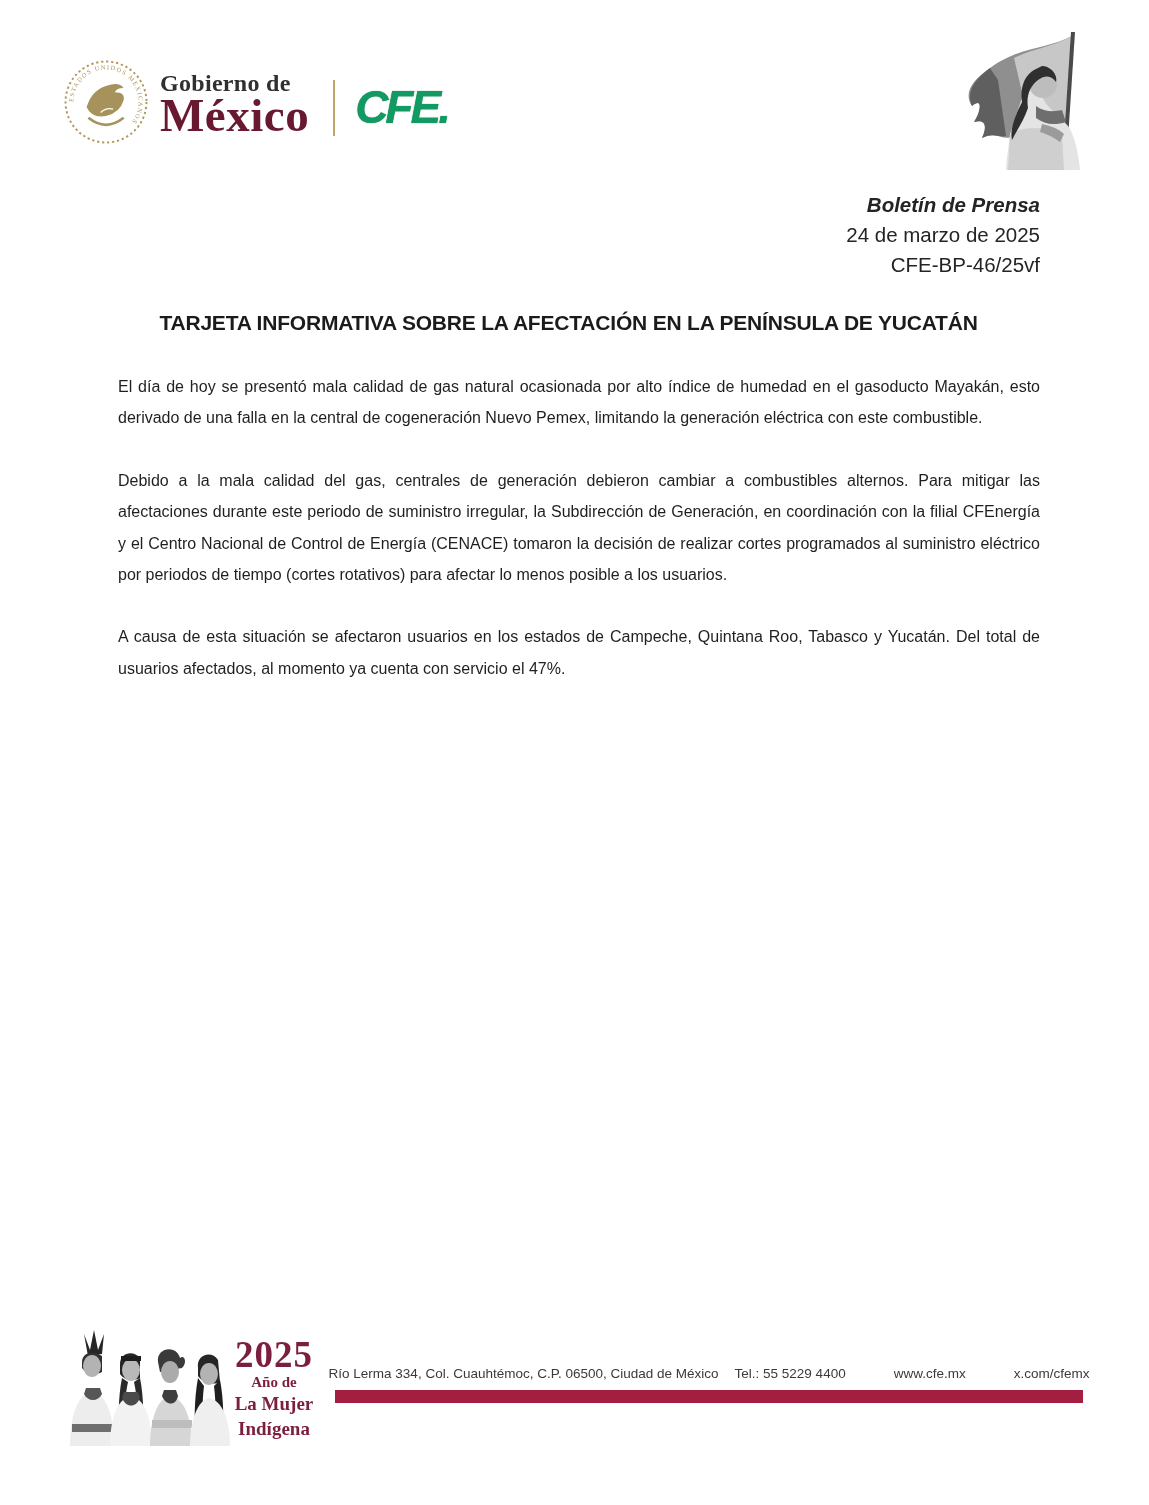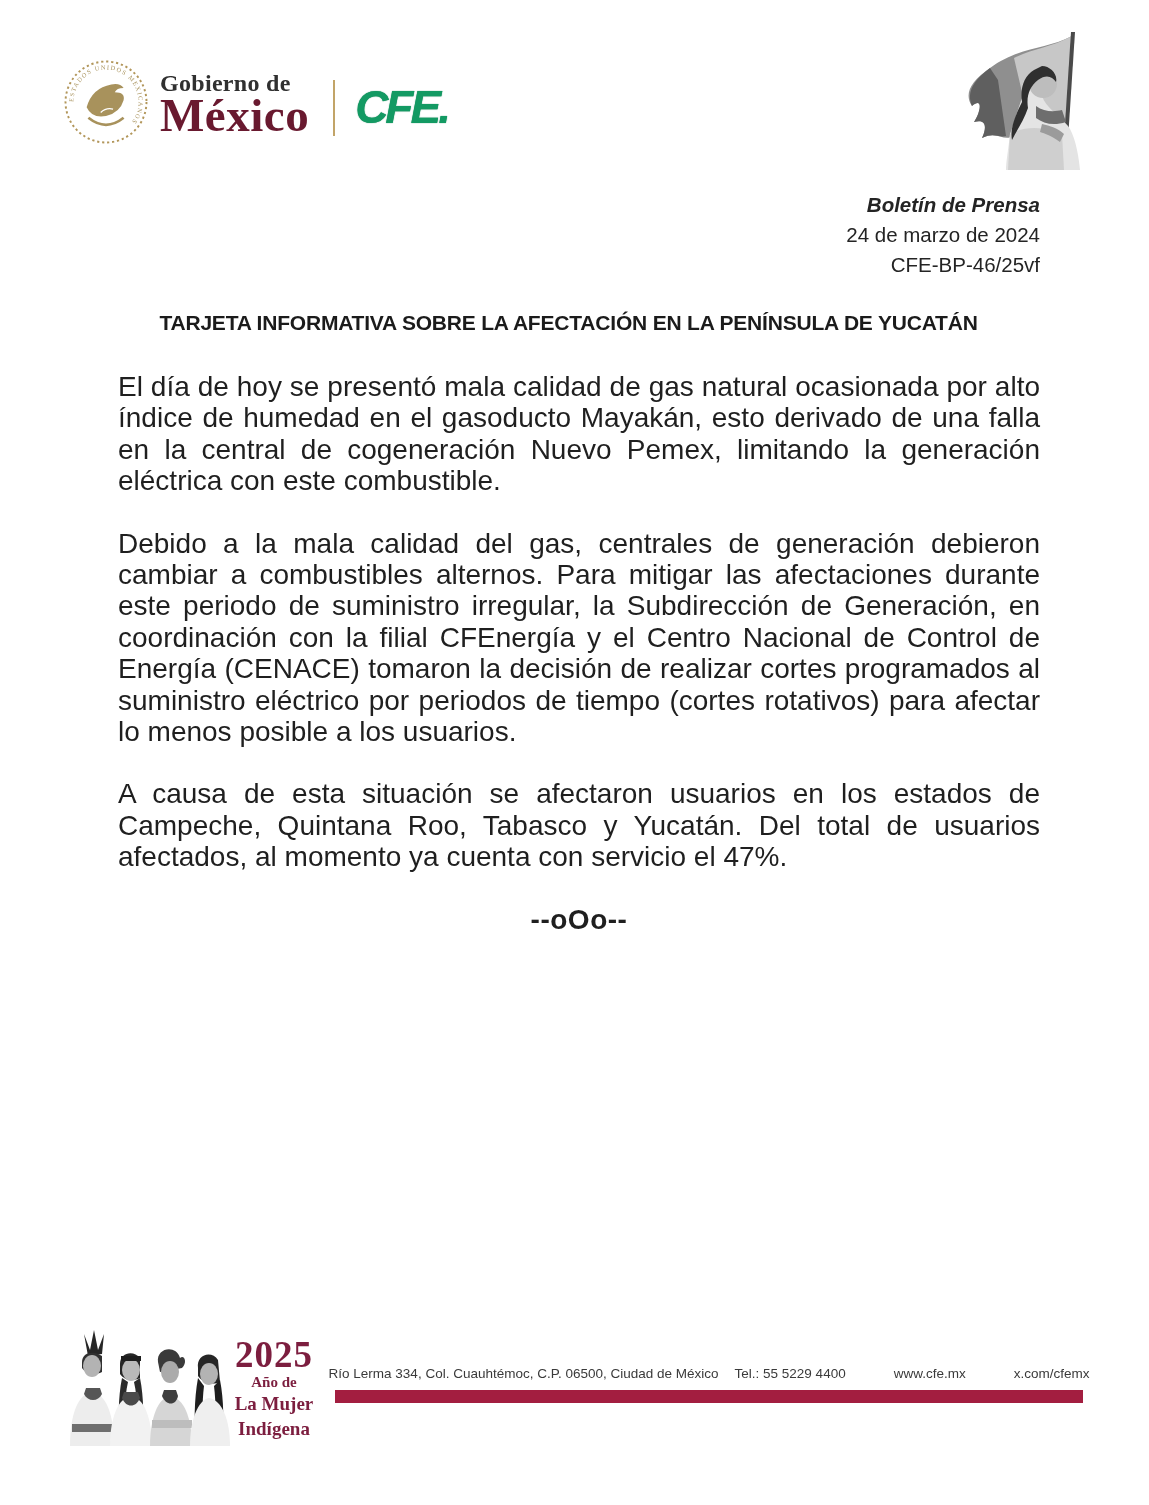--- a/index.html
+++ b/index.html
@@ -36,21 +36,21 @@
 
   
   .doc-title {
     position:absolute; left:60px; right:72px; top:311px;
     text-align:center;
     font-size:21px; font-weight:700; letter-spacing:-.2px;
     color:#1b1b1b;
   }
   .doc-body {
     position:absolute; left:118px; top:371px; width:922px;
-    font-size:28px; line-height:31.4px; color:#1f1f1f;
+    font-size:16px; line-height:31.4px; color:#1f1f1f;
     text-align:justify;
   }
   .doc-body p { margin:0 0 31px 0; }
   .closing-mark { text-align:center; font-weight:700; margin-top:31px; letter-spacing:.5px; }
 
   
   .women-svg { position:absolute; left:64px; top:1328px; width:170px; height:118px; }
   .campaign { position:absolute; left:216px; top:1336px; width:116px; text-align:center; color:#7C1E3F; font-family:"Liberation Serif", serif; }
   .campaign .year { font-size:37px; font-weight:700; line-height:38px; letter-spacing:1px; }
   .campaign .c-small { font-size:15px; font-weight:700; line-height:17px; }
@@ -101,31 +101,30 @@
     <path d="M78,62 C70,78 66,96 60,112 C58,130 56,140 56,148 L130,148 C128,128 124,112 118,104 C108,92 96,86 92,74 Z" fill="#e4e4e4"></path>
     <path d="M60,112 C74,104 94,104 112,112 L114,148 L58,148 Z" fill="#cfcfcf"></path>
     <circle cx="93" cy="62" r="14" fill="#bdbdbd"></circle>
     <path d="M84,48 C74,54 70,66 72,80 C64,96 60,108 62,118 C68,106 74,98 78,86 C76,74 80,64 88,58 C96,52 102,54 106,60 C108,52 100,44 92,44 Z" fill="#2f2f2f"></path>
     <path d="M86,84 C94,90 104,90 112,88 L116,100 C104,104 94,102 86,96 Z" fill="#6e6e6e"></path>
     <path d="M92,102 C100,104 108,106 114,112 L110,120 C102,114 96,112 90,110 Z" fill="#9b9b9b"></path>
   </svg>
 
   <div class="press-info">
     <div class="bulletin">Boletín de Prensa</div>
-    <div>24 de marzo de 2024</div>
+    <div>24 de marzo de 2025</div>
     <div>CFE-BP-46/25vf</div>
   </div>
 
   <h1 class="doc-title">TARJETA INFORMATIVA SOBRE LA AFECTACIÓN EN LA PENÍNSULA DE YUCATÁN</h1>
 
   <div class="doc-body">
     <p>El día de hoy se presentó mala calidad de gas natural ocasionada por alto índice de humedad en el gasoducto Mayakán, esto derivado de una falla en la central de cogeneración Nuevo Pemex, limitando la generación eléctrica con este combustible.</p>
     <p>Debido a la mala calidad del gas, centrales de generación debieron cambiar a combustibles alternos. Para mitigar las afectaciones durante este periodo de suministro irregular,  la Subdirección de Generación, en coordinación con la filial CFEnergía y el Centro Nacional de Control de Energía (CENACE) tomaron la decisión de realizar cortes programados al suministro eléctrico por periodos de tiempo (cortes rotativos) para afectar lo menos posible a los usuarios.</p>
     <p>A causa de esta situación se afectaron usuarios en los estados de Campeche, Quintana Roo, Tabasco y Yucatán. Del total de usuarios afectados, al momento ya cuenta con servicio el 47%.</p>
-    <div class="closing-mark">--oOo--</div>
   </div>
 
   <svg class="women-svg" viewBox="0 0 170 118" aria-hidden="true">
 
     <path d="M24,28 L20,6 L26,22 L30,2 L34,22 L40,6 L38,26 Z" fill="#262626"></path>
     <path d="M18,34 C18,24 30,22 38,28 L38,44 C30,48 22,46 18,40 Z" fill="#303030"></path>
     <ellipse cx="28" cy="38" rx="9" ry="11" fill="#b3b3b3"></ellipse>
     <path d="M6,118 C6,86 14,66 28,64 C42,66 50,86 50,118 Z" fill="#ededed"></path>
     <path d="M20,66 C24,74 34,74 38,66 L36,60 L22,60 Z" fill="#565656"></path>
     <path d="M8,96 L50,96 L50,104 L8,104 Z" fill="#6e6e6e"></path>

